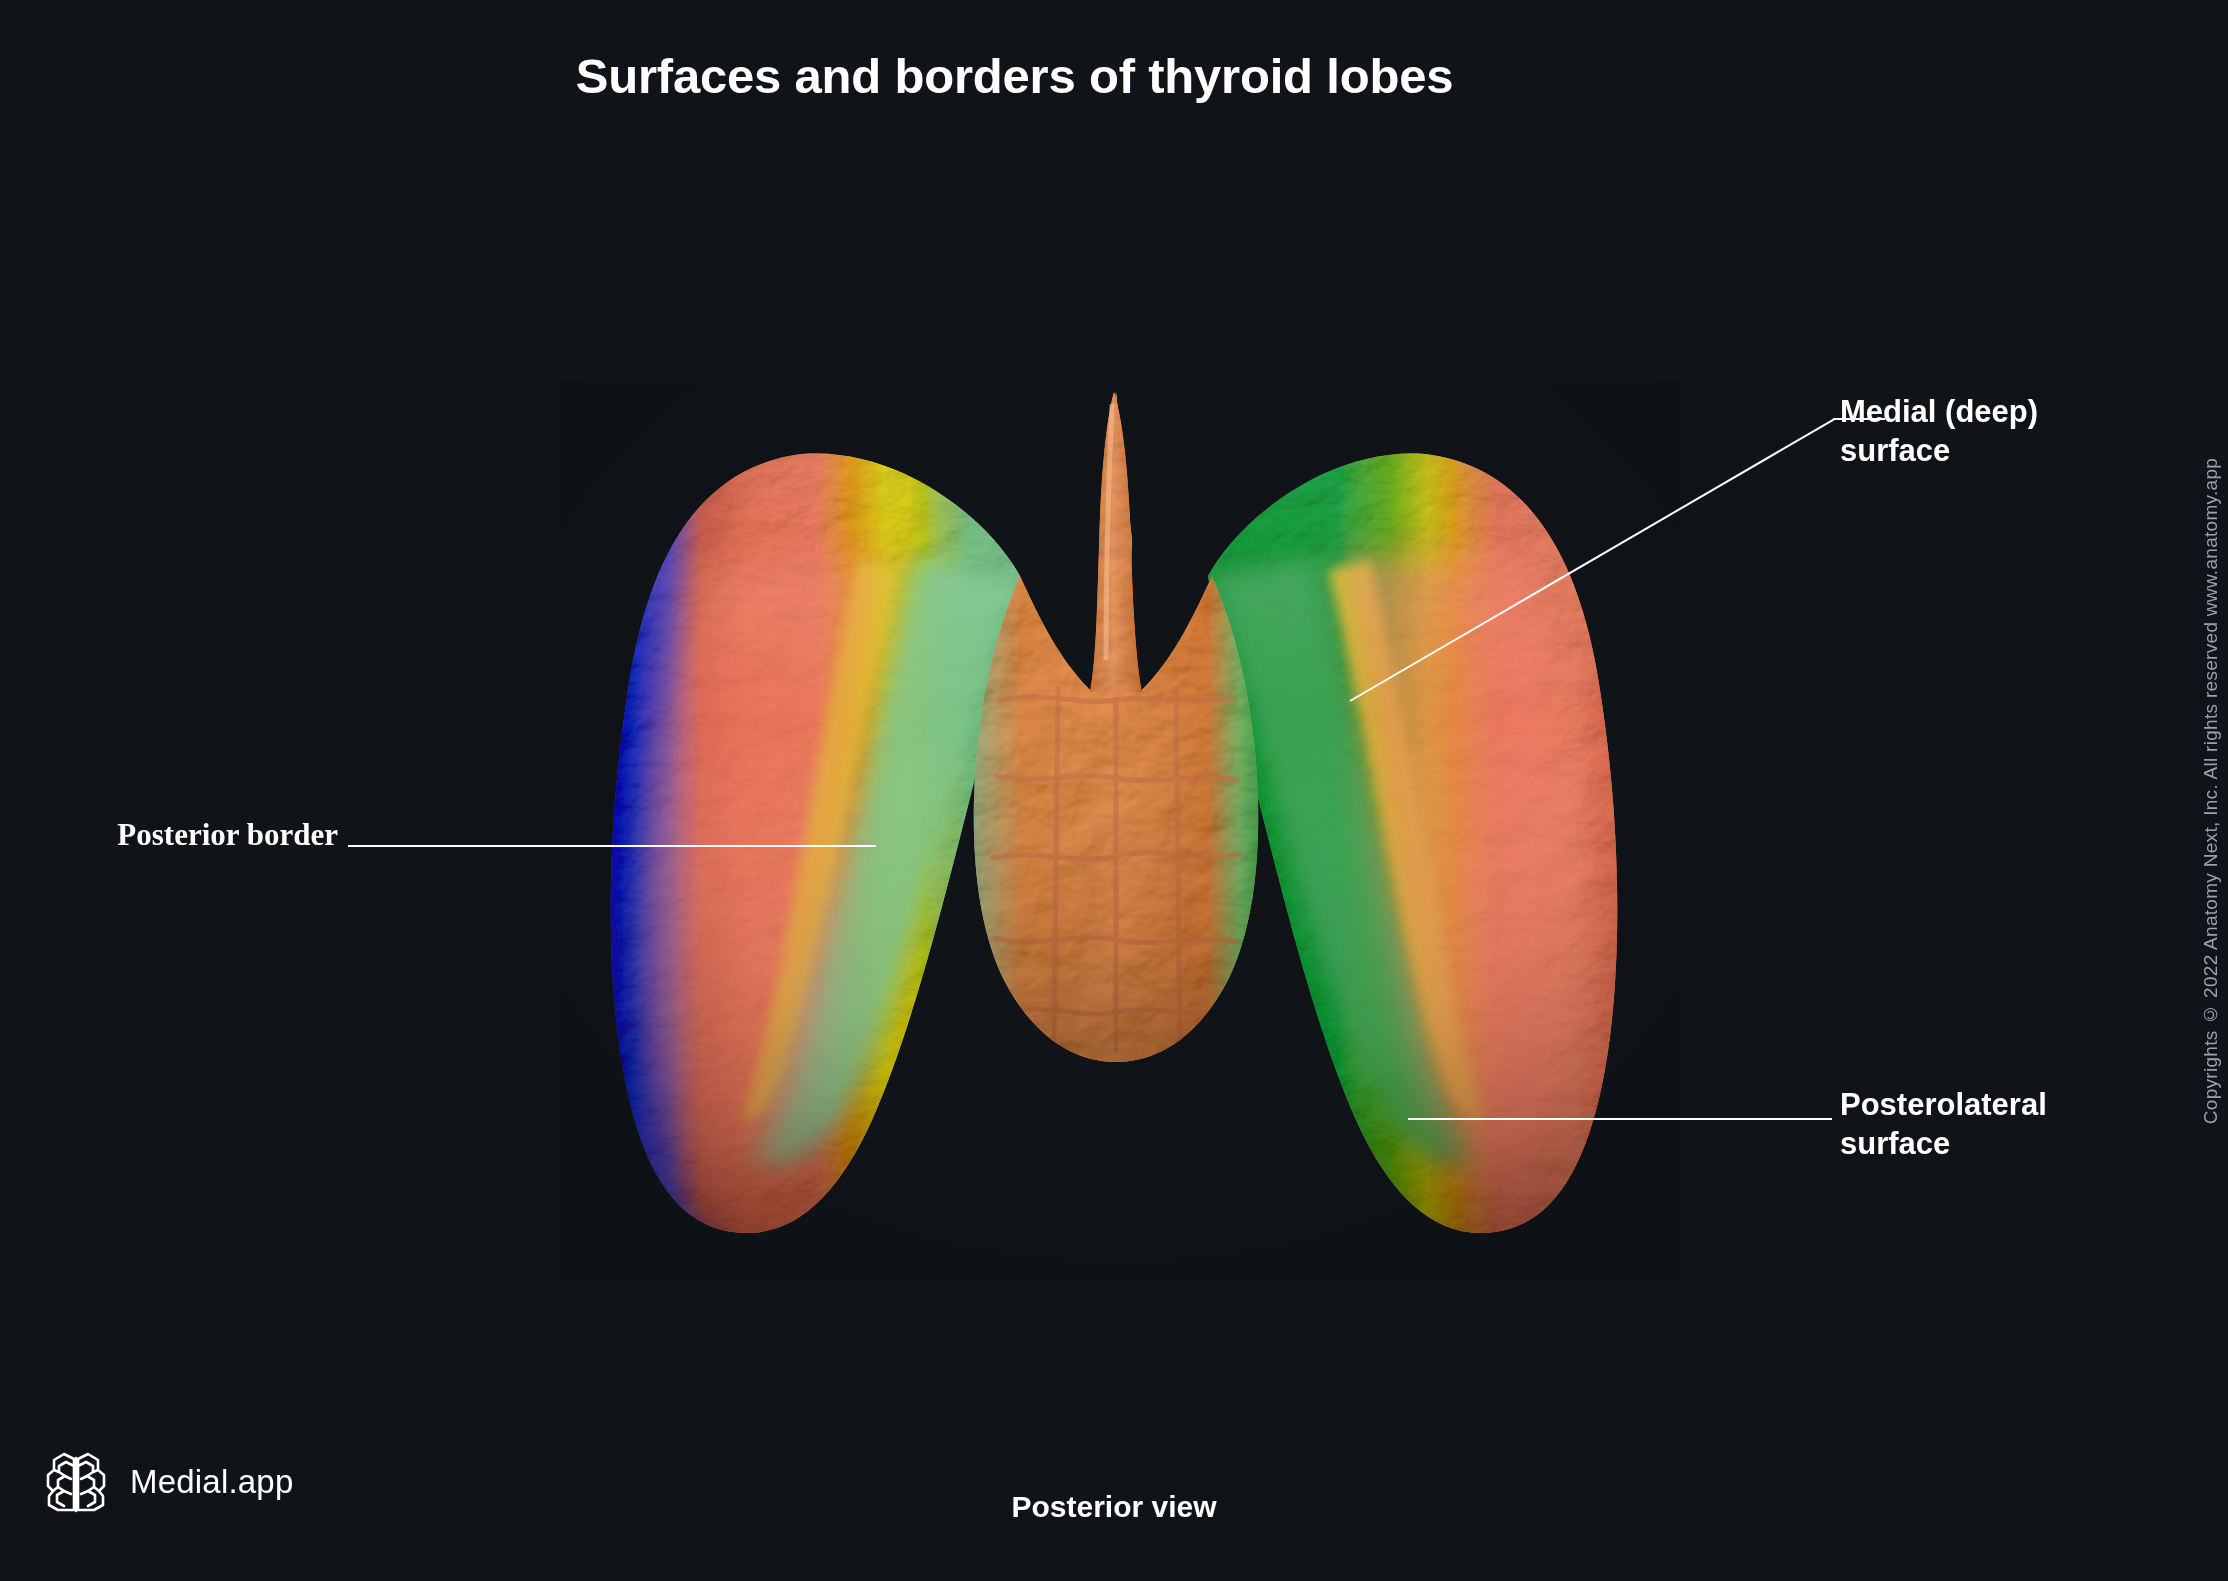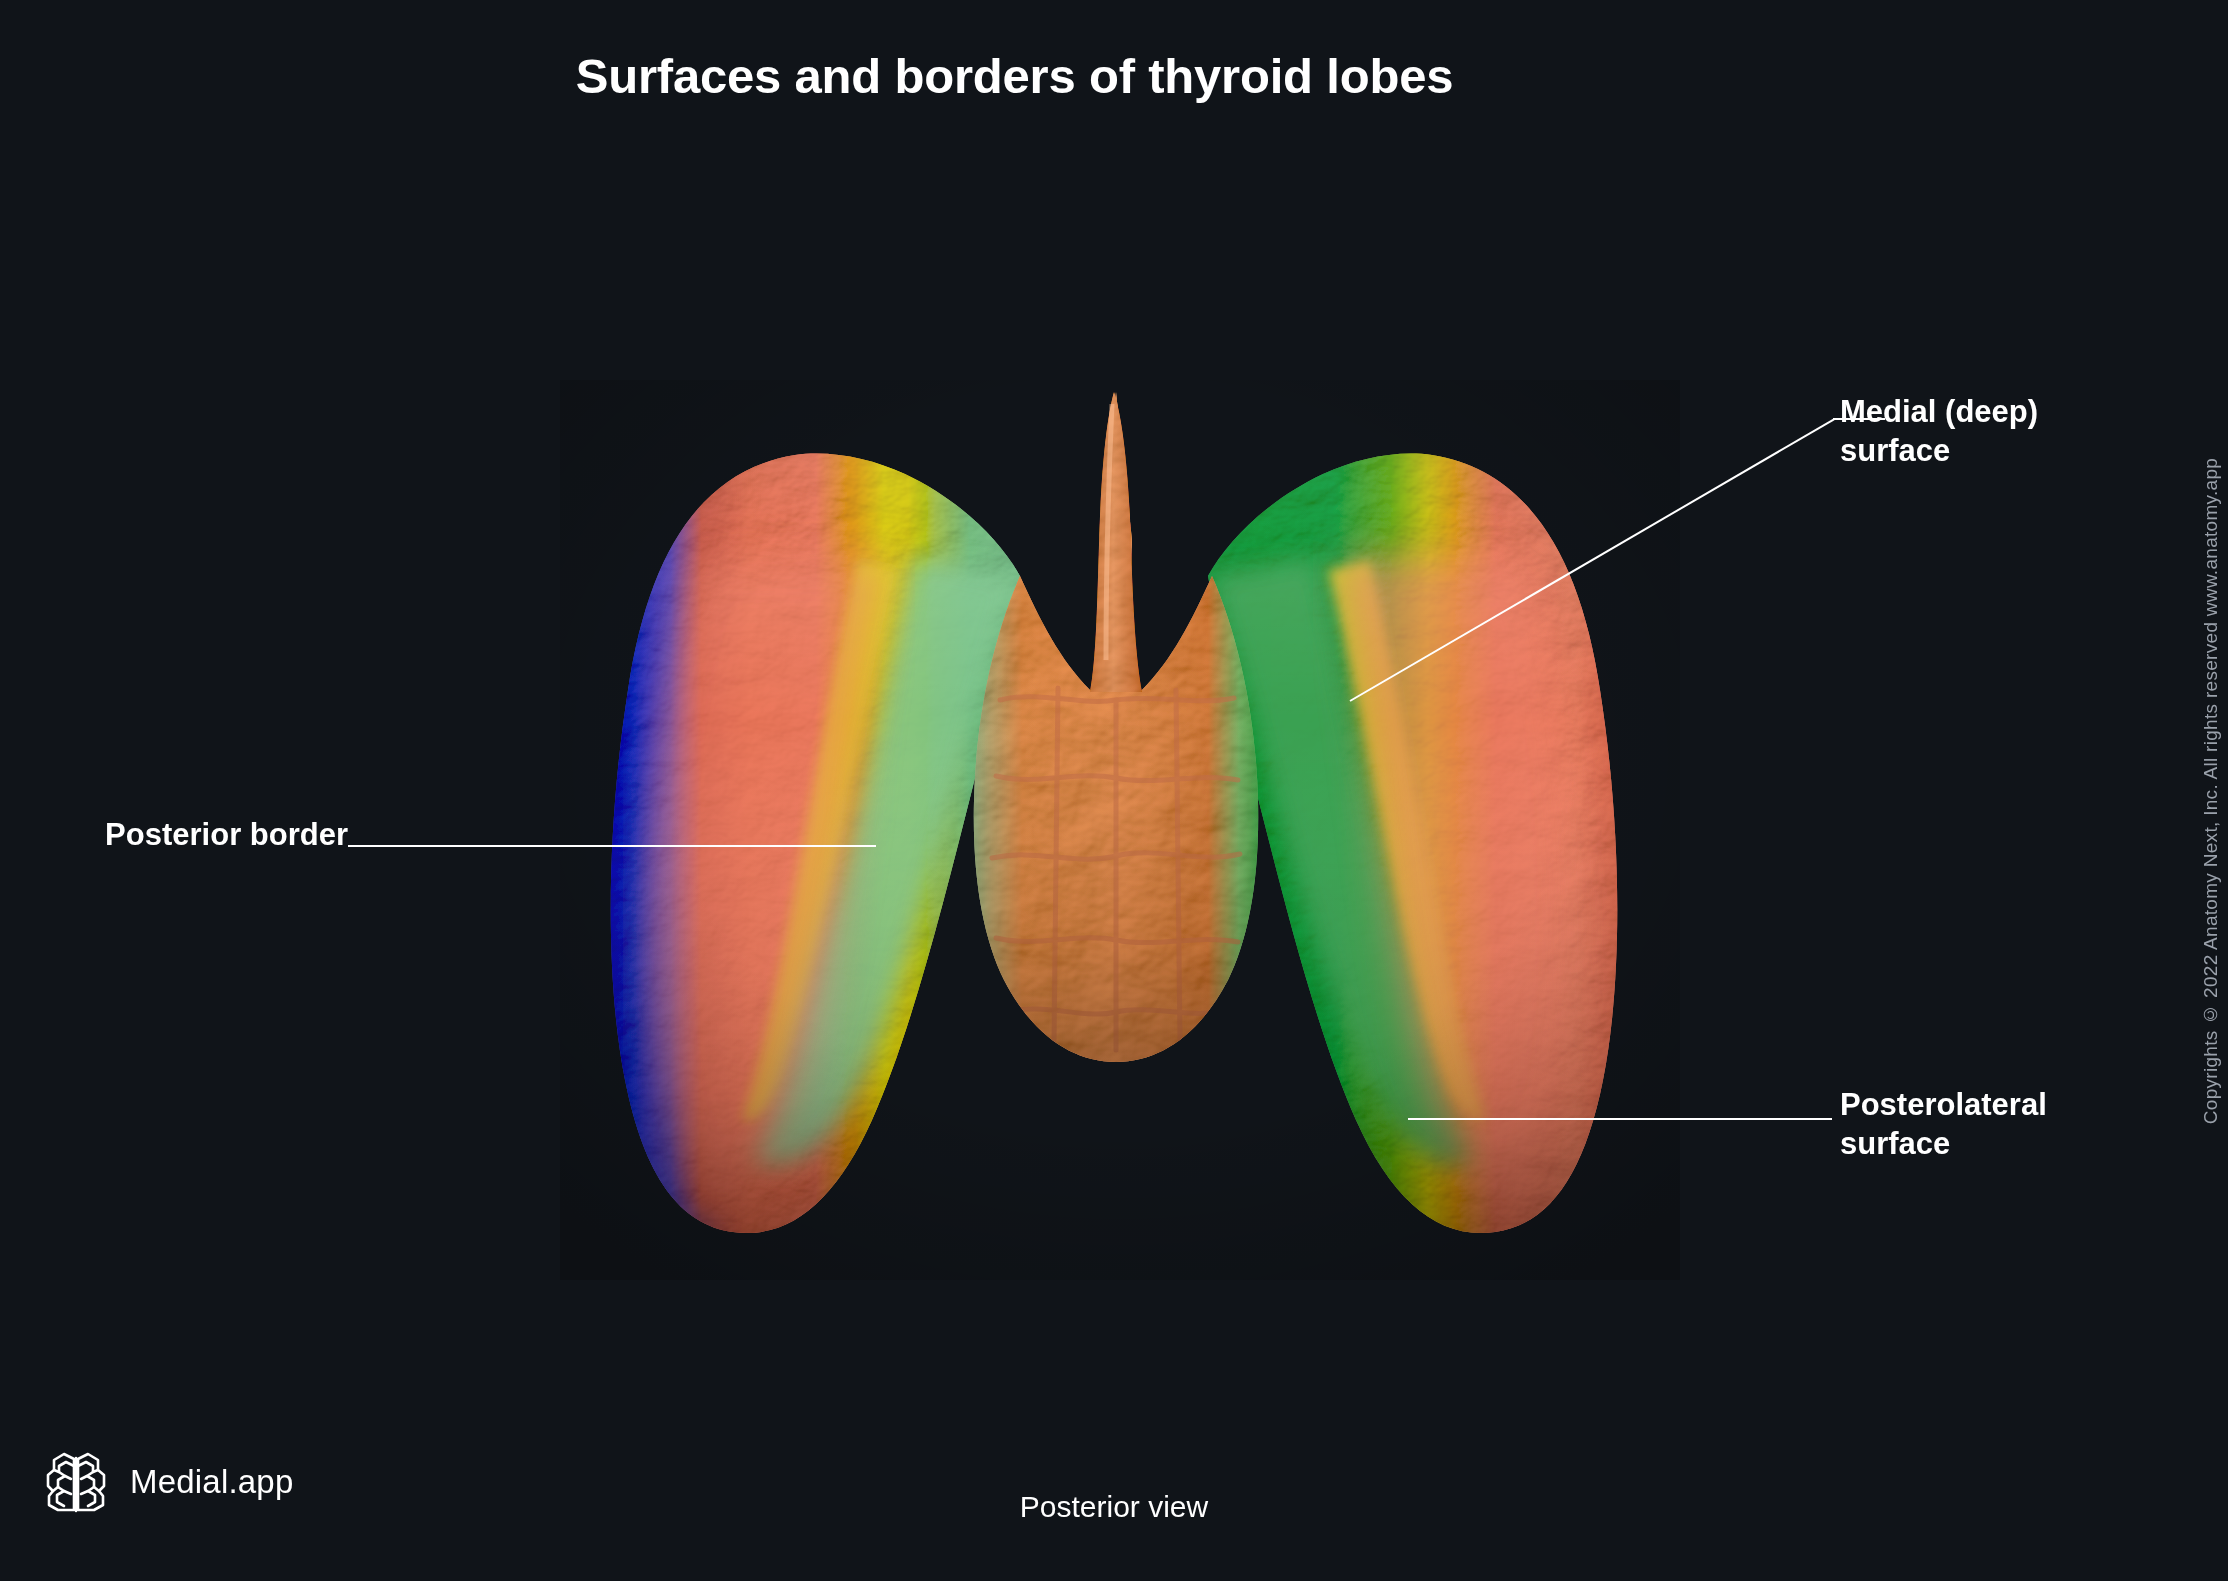--- a/index.html
+++ b/index.html
@@ -15,21 +15,21 @@
   #page-title{
     position:absolute; top:48px; left:0; width:2029px;
     text-align:center;
     font-size:49px; font-weight:bold; letter-spacing:-0.2px;
     color:#ffffff;
   }
 
   #view-caption{
     position:absolute; top:1490px; left:0; width:2228px;
     text-align:center;
-    font-size:30px; font-weight:normal; color:#ffffff;
+    font-size:30px; font-weight:bold; color:#ffffff;
   }
 
   
   #brand{
     position:absolute; left:44px; top:1450px;
     display:flex; align-items:center; gap:22px;
   }
   #brand-icon{ width:64px; height:64px; display:block; }
   #brand-text{ font-size:33px; color:#ffffff; letter-spacing:0.2px; }
 
@@ -42,21 +42,21 @@
     letter-spacing:0.3px;
   }
 
   
   .label{ position:absolute; font-size:31px; font-weight:bold; line-height:1.27; color:#ffffff; }
   .label.right{ text-align:left; }
   .label.left{ text-align:right; }
 
   #label-medial{ left:1840px; top:392px; width:330px; }
   #label-posterolateral{ left:1840px; top:1085px; width:330px; }
-  #label-posterior-border{ left:38px; top:815px; width:310px; }
+  #label-posterior-border{ left:28px; top:815px; width:310px;font-family:Liberation Serif, serif; }
 
   .leader{ position:absolute; background:#ffffff; height:2px; transform-origin:0 50%; }
 
   
   #gland-stage{
     position:absolute; left:0; top:0; width:2228px; height:1581px;
     pointer-events:none;
   }
   #gland-svg{ position:absolute; left:0; top:0; }
 </style>

